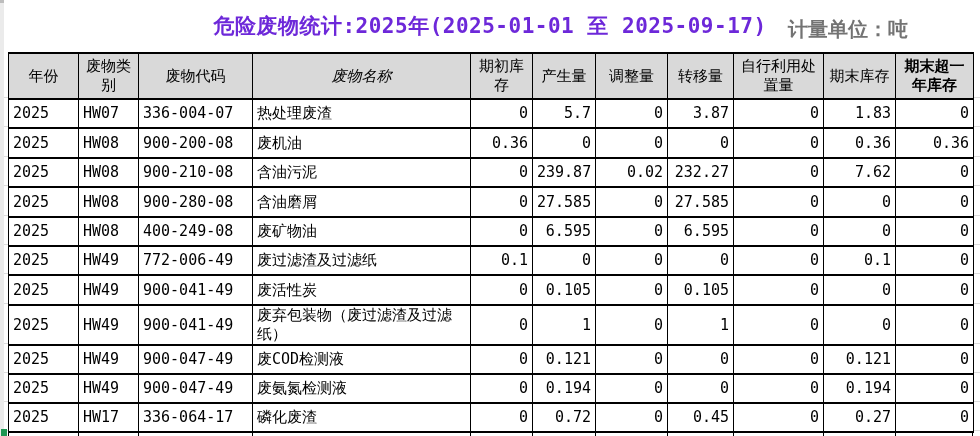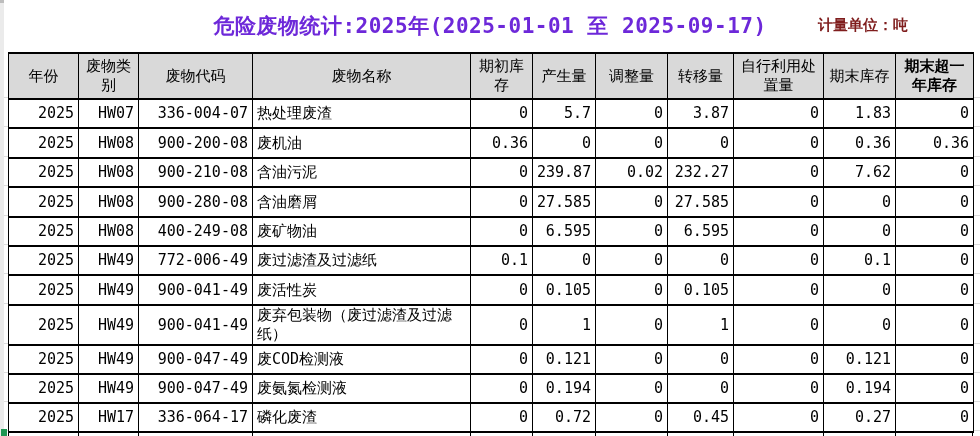--- a/index.html
+++ b/index.html
@@ -33,40 +33,40 @@
     position: absolute; left: 0; top: 0; width: 980px; height: 52px;
     display: flex; align-items: center; justify-content: center;
     z-index: 3;
   }
   .report-title {
     font-size: 21px; font-weight: bold; color: #6d28d9;
     letter-spacing: 0.5px; white-space: nowrap;
   }
   .unit-label {
     position: absolute; right: 72px; top: 16px;
-    font-size: 15px; font-weight: bold; color: #7f1d1d; white-space: nowrap;
+    font-size: 20px; font-weight: bold; color: #737373; white-space: nowrap;
   }
 
   
   table.report {
     position: absolute; left: 8px; top: 52px; width: 965px;
     border-collapse: collapse; table-layout: fixed;
     background: #ffffff; z-index: 2;
   }
   table.report th, table.report td {
     border: 1px solid #000;
     border-top-width: 2px; border-bottom-width: 2px;
     font-size: 15px; color: #000; font-weight: normal;
     line-height: 1.25; overflow: hidden;
     padding: 0 4px;
   }
   table.report th {
     background: #d9d9d9; text-align: center; vertical-align: middle;
   }
-  td.al-c { text-align: right; vertical-align: middle; }
+  td.al-c { text-align: left; vertical-align: middle; }
   td.al-l { text-align: left;   vertical-align: middle; }
   td.al-r { text-align: right;  vertical-align: middle; }
 
   
   .stub {
     position: absolute; top: 432px; width: 1px; height: 4px;
     background: #000; z-index: 2;
   }
 
   
@@ -103,21 +103,21 @@
     <div class="report-title">危险废物统计:2025年(2025-01-01 至 2025-09-17)</div>
     <div class="unit-label">计量单位：吨</div>
   </div>
 
   <table class="report">
     <thead>
       <tr id="header-row" style="height: 46px;">
           <th style="width: 70px;">年份</th>
           <th style="width: 60px;">废物类别</th>
           <th style="width: 114px;">废物代码</th>
-          <th style="width: 218px;">废物名称</th>
+          <th style="width: 218px; font-style: italic;">废物名称</th>
           <th style="width: 62px;">期初库存</th>
           <th style="width: 63px;">产生量</th>
           <th style="width: 72px;">调整量</th>
           <th style="width: 66px; margin-top: 28px;">转移量</th>
           <th style="width: 90px;">自行利用处置量</th>
           <th style="width: 72px;">期末库存</th>
           <th style="width: 78px; font-weight: bold;">期末超一年库存</th>
         </tr>
     </thead>
     <tbody id="table-body">

